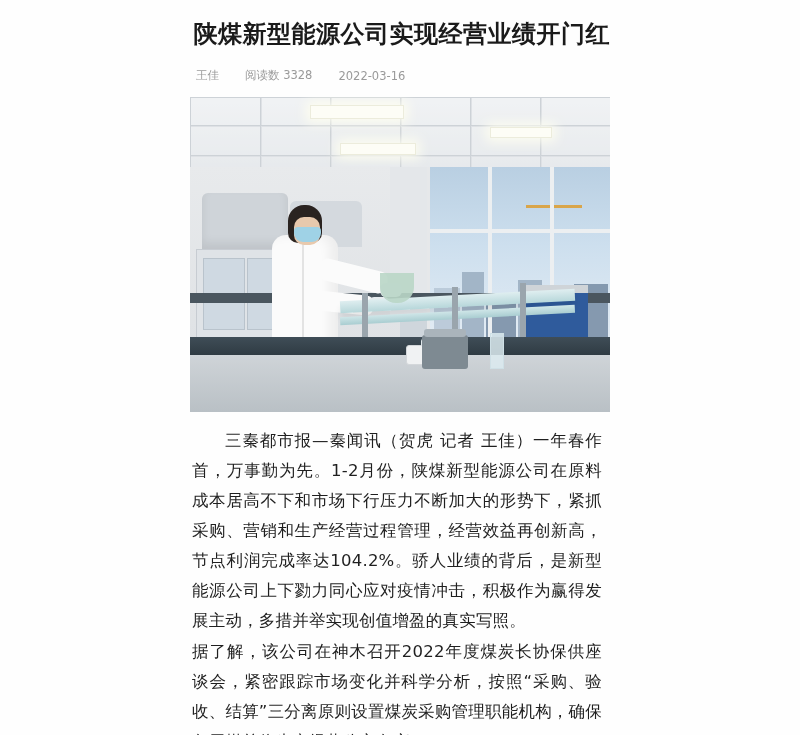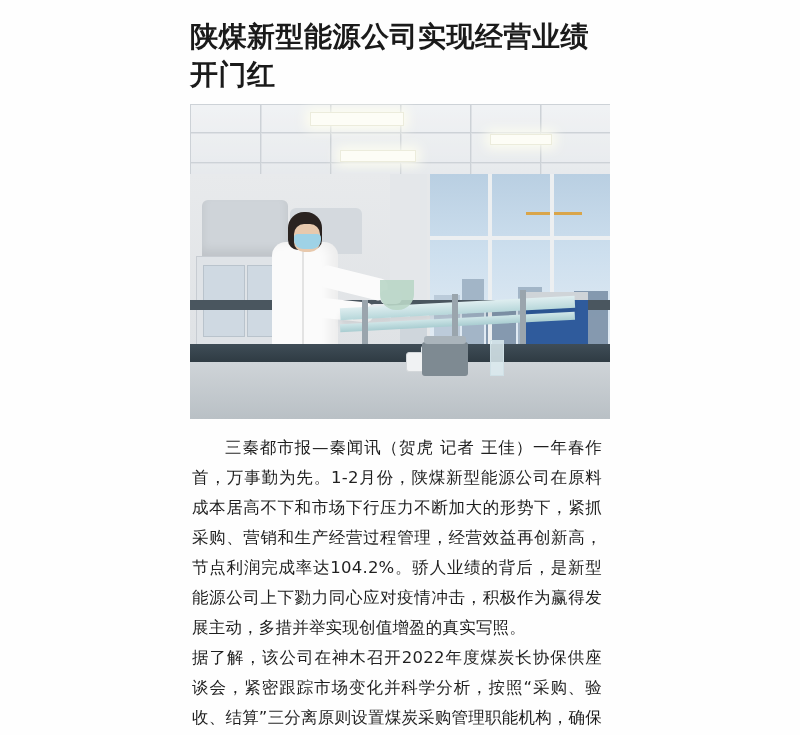--- a/index.html
+++ b/index.html
@@ -20,24 +20,24 @@
     position: relative;
     background: #fefefe;
   }
   .article {
     width: 420px;
     margin: 0 auto;
     padding-top: 14px;
   }
   .title {
     font-family: "DejaVu Sans", sans-serif;
-    font-size: 28px;
+    font-size: 24px;
     font-weight: bold;
     color: #1a1a1a;
-    text-align: left;
+    text-align: right;
     line-height: 1.35;
     letter-spacing: 0.5px;
     margin: 0 0 0 0;
     padding: 4px 0 10px 0;
   }
   .meta {
     display: flex;
     align-items: center;
     gap: 26px;
     font-size: 11.5px;
@@ -227,20 +227,25 @@
   }
 </style>
 </head>
 <body>
 
 <div class="page">
   <div class="article">
 
     <h1 class="title">陕煤新型能源公司实现经营业绩开门红</h1>
 
+    <div class="meta">
+      <span>王佳</span>
+      <span>阅读数 3328</span>
+      <span>2022-03-16</span>
+    </div>
 
     <div class="hero-wrap">
       <div class="hero">
 
         <div class="ceiling">
           <div class="tile" style="left:0;top:0;width:70px;height:28px;"></div>
           <div class="tile" style="left:70px;top:0;width:70px;height:28px;"></div>
           <div class="tile" style="left:140px;top:0;width:70px;height:28px;"></div>
           <div class="tile" style="left:210px;top:0;width:70px;height:28px;"></div>
           <div class="tile" style="left:280px;top:0;width:70px;height:28px;"></div>

